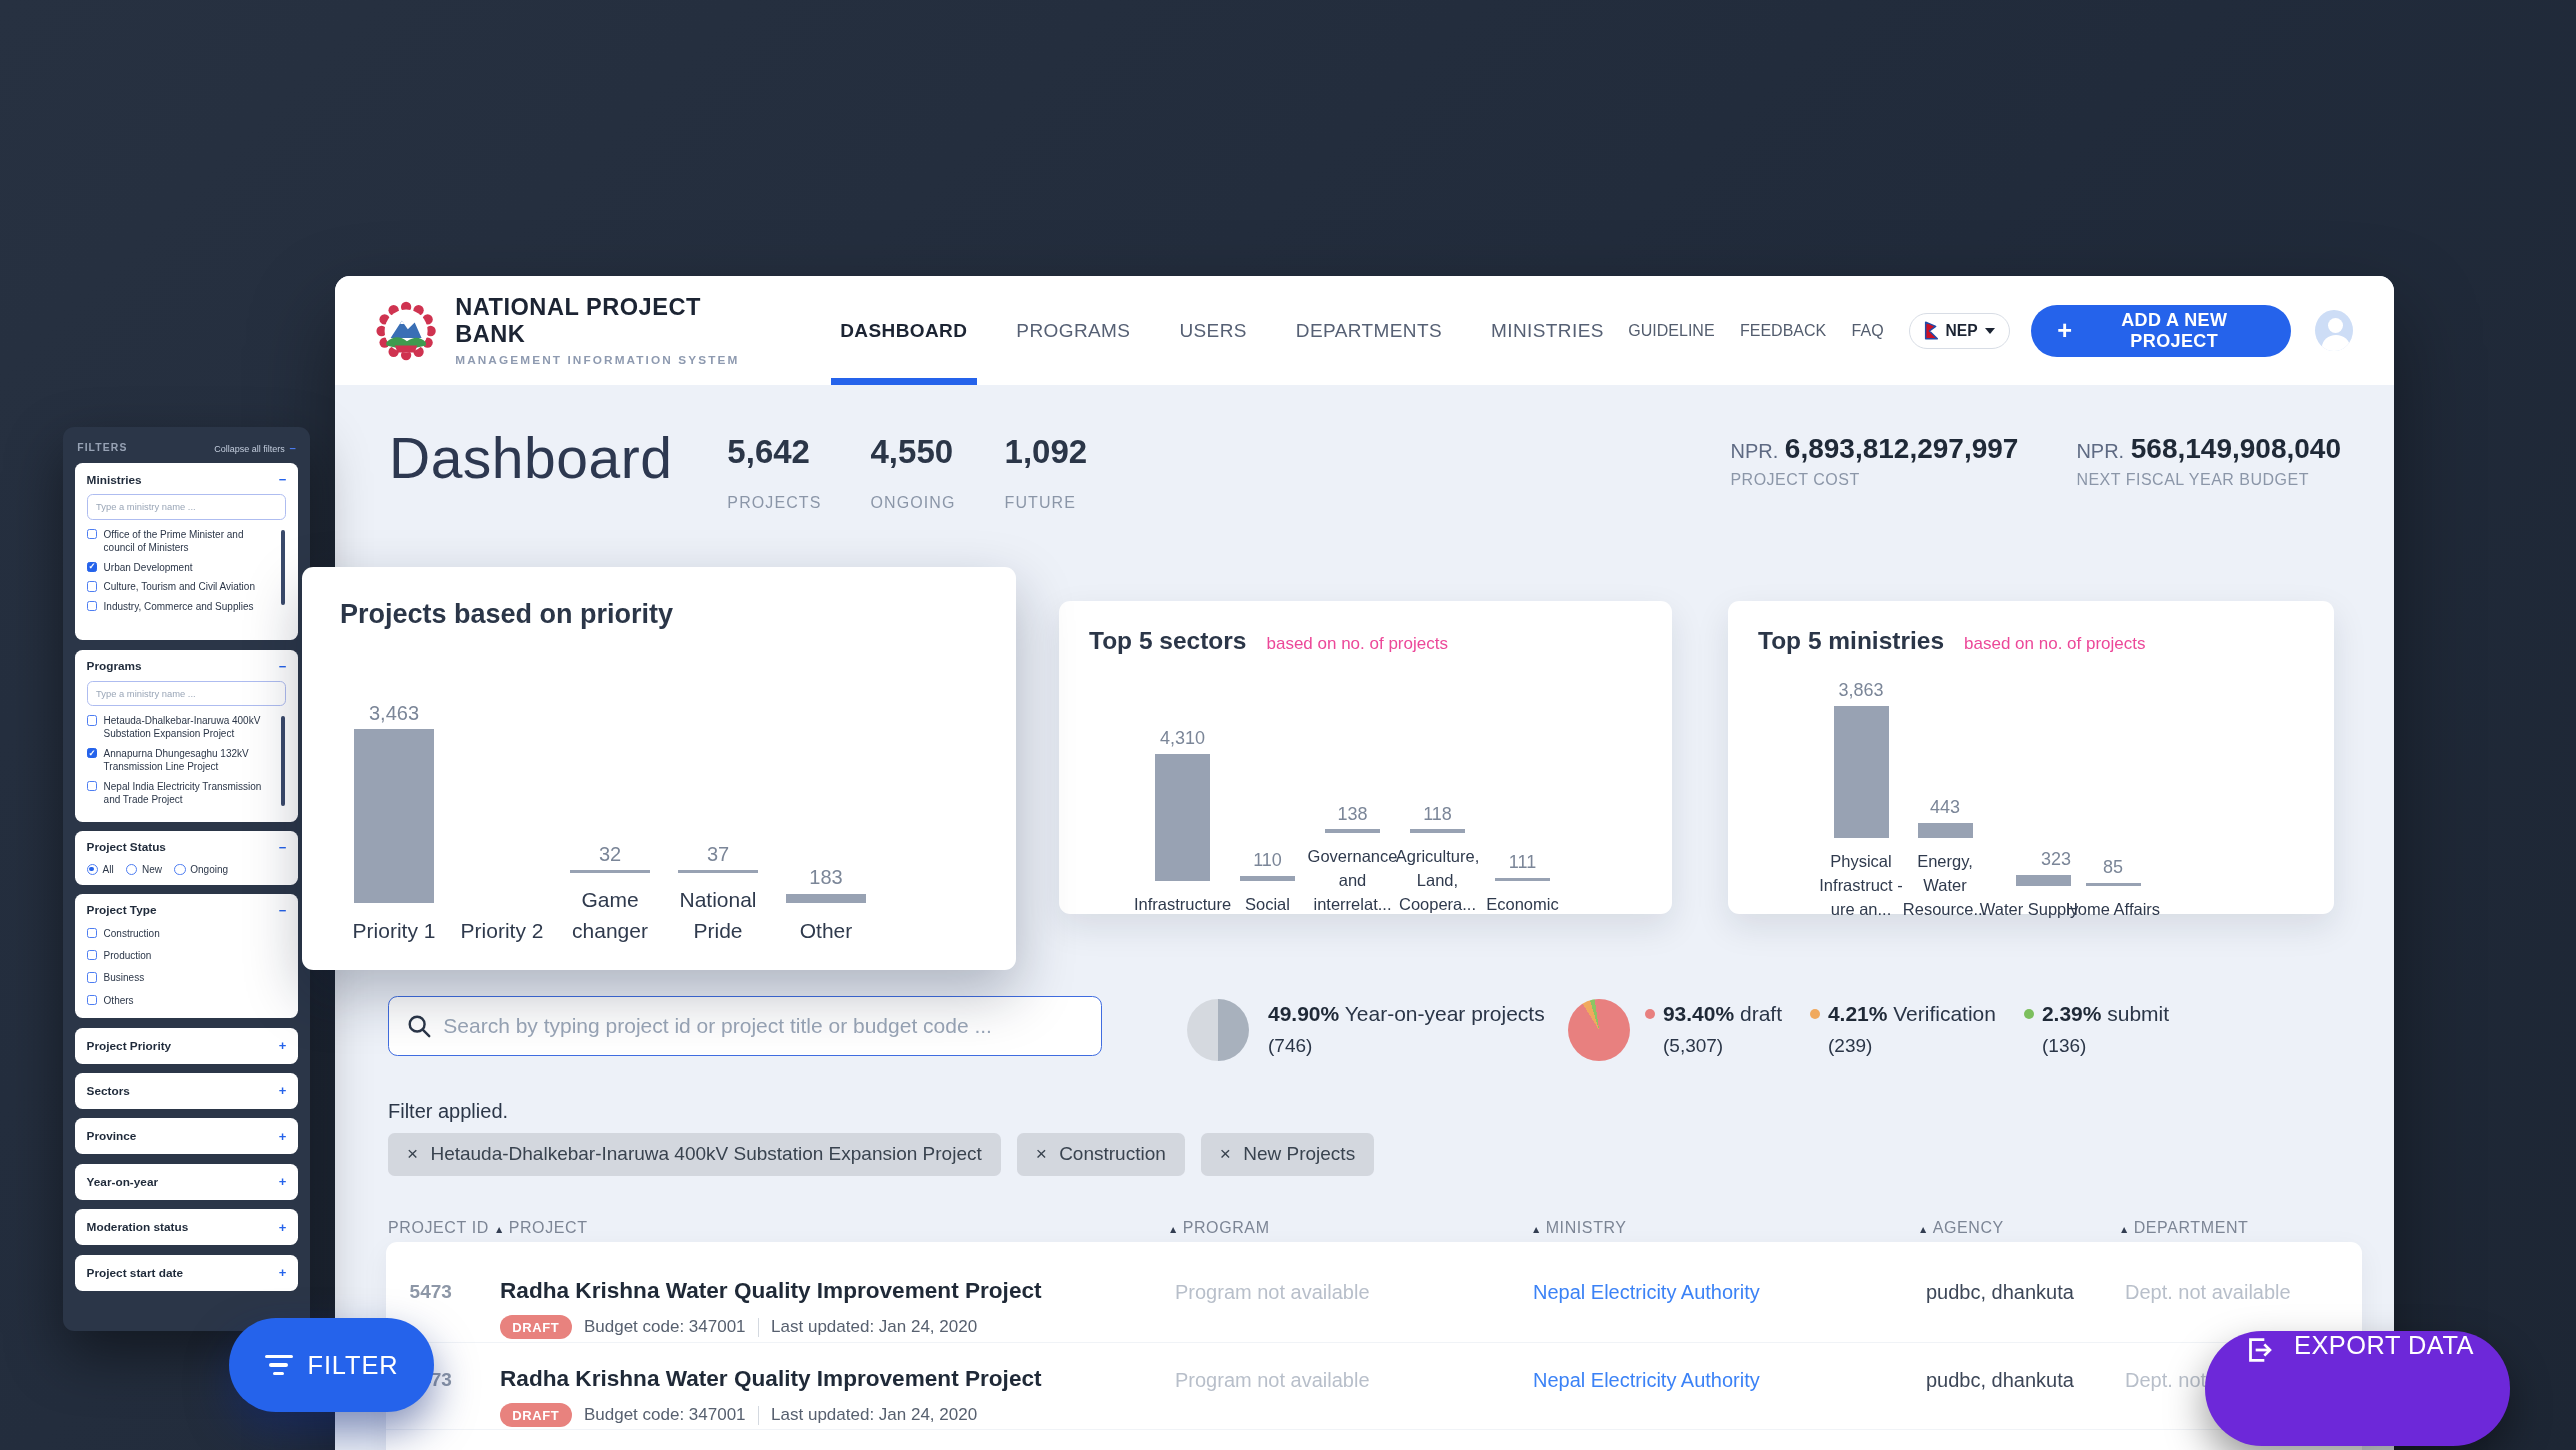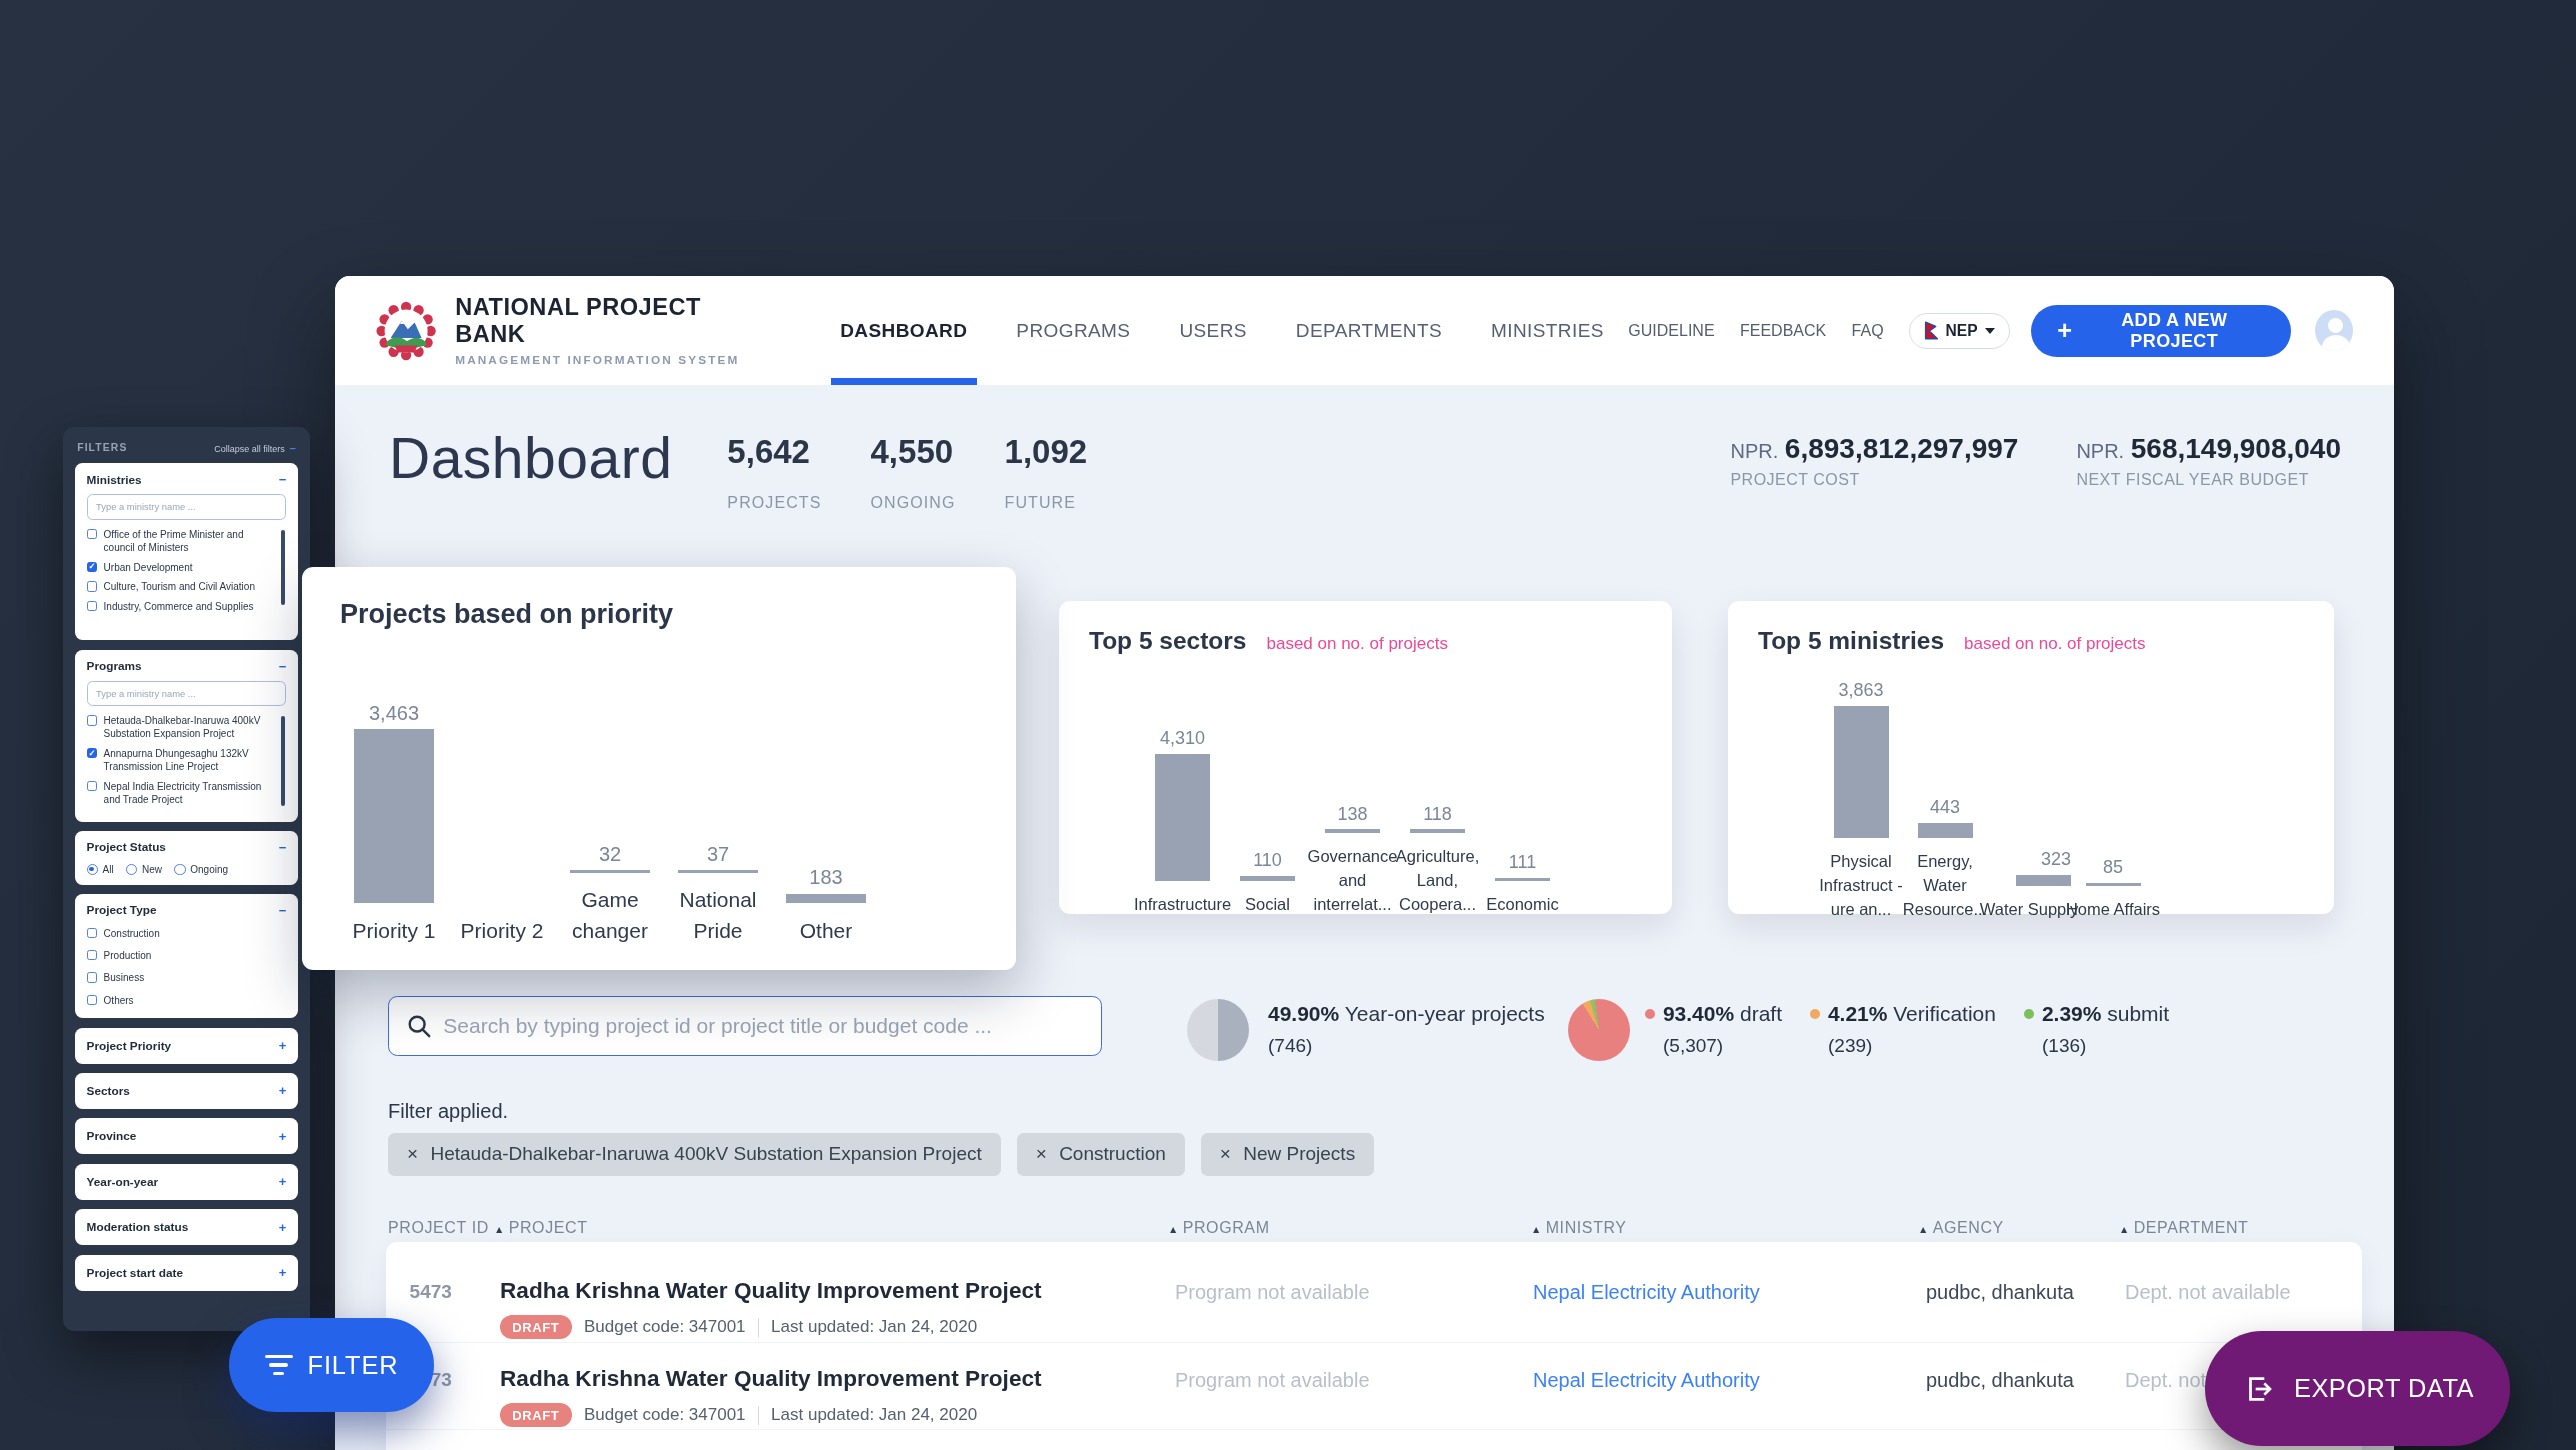--- a/index.html
+++ b/index.html
@@ -147,22 +147,22 @@
   #card-type .sb-opt{margin-top:9.4px;margin-bottom:1.9px}
   .sb-card.collapsed{display:flex;justify-content:space-between;align-items:center;height:36px;padding:0 11.3px}
 
   
   #filter-btn{position:absolute;left:229px;top:1318px;width:205px;height:94px;border-radius:47px;background:#2563eb;
               display:flex;align-items:center;justify-content:center;z-index:7;box-shadow:0 19px 42px rgba(15,40,120,.5);cursor:pointer;border:none}
   .filter-icon{display:flex;flex-direction:column;align-items:center;margin-right:15px}
   .filter-icon i{display:block;height:3.8px;background:#fff;border-radius:1.9px;margin:2.4px 0}
   .filter-icon i:nth-child(1){width:28px}.filter-icon i:nth-child(2){width:19px}.filter-icon i:nth-child(3){width:10.4px}
   #filter-btn span{font-size:25.4px;color:#fff;letter-spacing:0.9px}
-  #export-btn{position:absolute;left:2205px;top:1331px;width:305px;height:115px;border-radius:57px;background:#701a75;
-              display:flex;align-items:center;justify-content:center;z-index:7;box-shadow:0 19px 42px rgba(0,0,0,.4);cursor:pointer;border:none}
+  #export-btn{position:absolute;left:2205px;top:1331px;width:305px;height:115px;border-radius:57px;background:#6d28d9;
+              display:flex;align-items:flex-start;justify-content:center;z-index:7;box-shadow:0 19px 42px rgba(0,0,0,.4);cursor:pointer;border:none}
   #export-btn span{font-size:25.4px;color:#fff;letter-spacing:0.5px;margin-left:15px}
 </style>
 </head>
 <body>
 
 <div id="sidebar">
   <div class="sb-head">
     <span class="sb-title">FILTERS</span>
     <span class="sb-collapse"><span>Collapse all filters</span><span class="dash"></span></span>
   </div>

